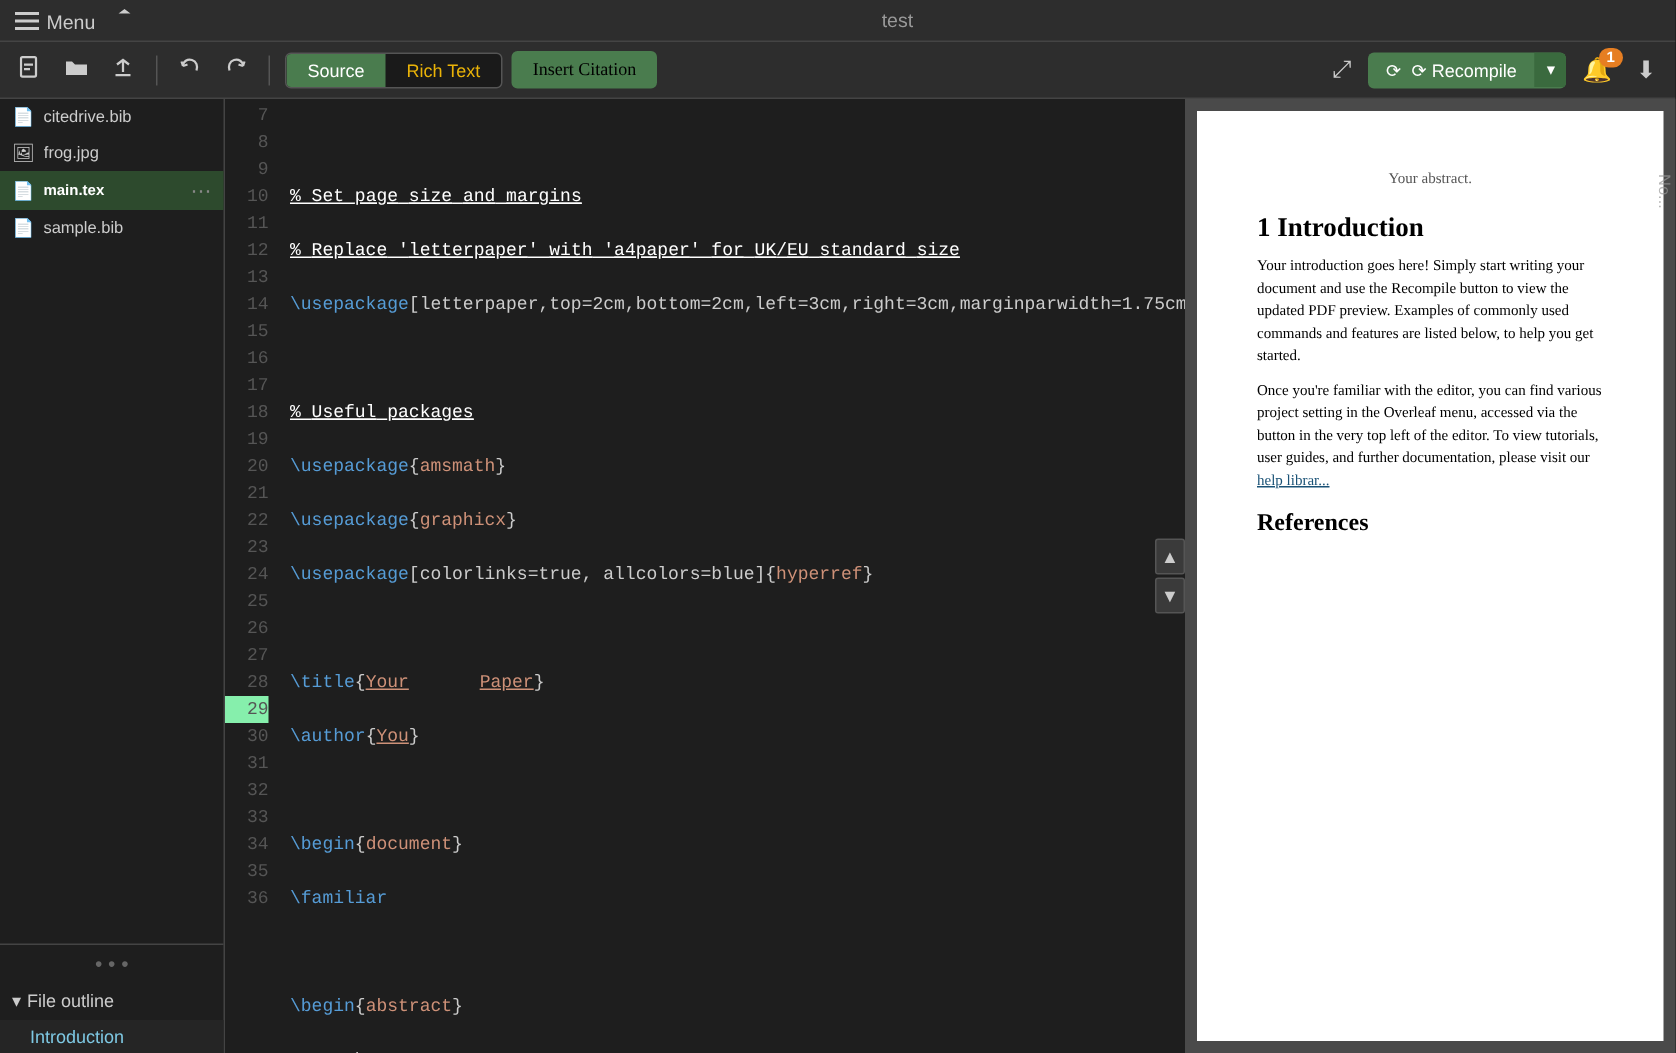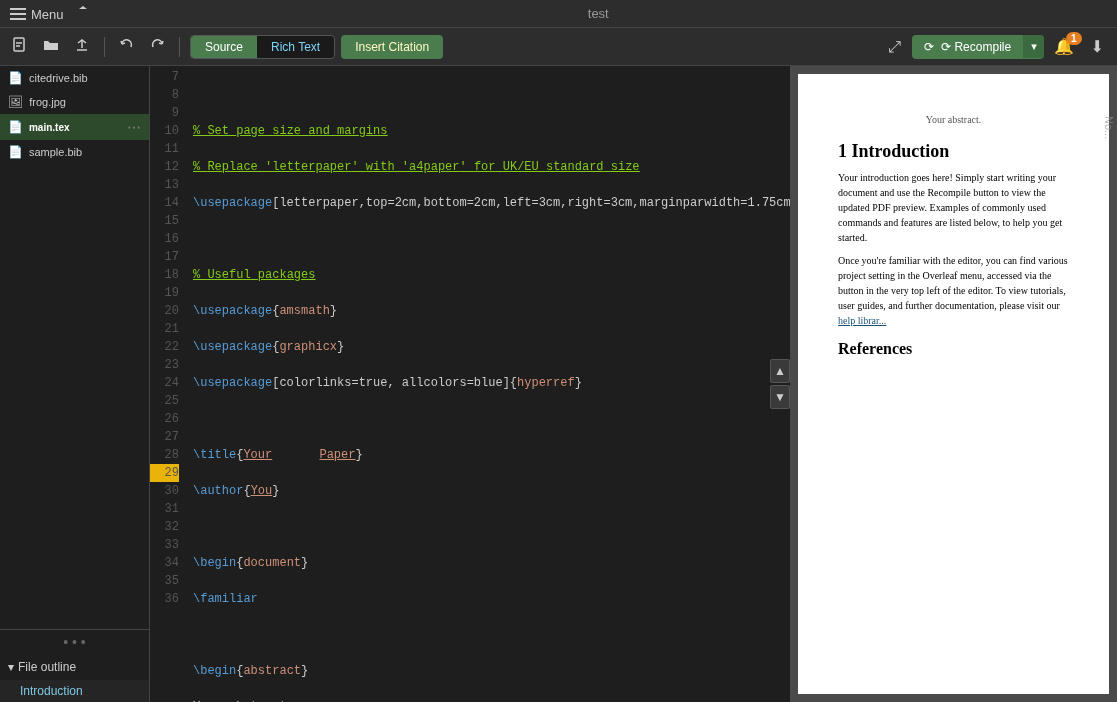--- a/index.html
+++ b/index.html
@@ -42,39 +42,40 @@
     .tab-group {
       display: flex;
       background: #1a1a1a;
       border-radius: 4px;
       overflow: hidden;
       border: 1px solid #555;
     }
     .tab-btn {
       background: none;
       border: none;
-      color: #7dd3fc;
+      color: #eab308;
       padding: 4px 14px;
       font-size: 12px;
       cursor: pointer;
     }
     .tab-btn.active {
       background: #4a7c4e;
       color: #fff;
     }
 
     
     .insert-citation-btn {
       background: #4a7c4e;
       border: none;
-      color: #fef9c3;
+      color: #000000;
       padding: 5px 14px;
       font-size: 12px;
       border-radius: 4px;
       cursor: pointer;
+      font-family: Liberation Serif, serif;
     }
 
     .toolbar-spacer { flex: 1; }
 
     
     .recompile-group {
       display: flex;
       align-items: center;
       background: #4a7c4e;
       border-radius: 4px;
@@ -197,21 +198,21 @@
       line-height: 18px;
       padding: 2px 8px;
       white-space: pre;
       color: #ccc;
       overflow-x: auto;
     }
 
     
     .latex-cmd { color: #569cd6; }
     .latex-arg { color: #ce9178; }
-    .latex-comment { color: #84cc16; text-decoration: underline; }
+    .latex-comment { color: #ffffff; text-decoration: underline; }
 
     
     .editor-nav {
       position: absolute;
       right: 0;
       top: 50%;
       transform: translateY(-50%);
       display: flex;
       flex-direction: column;
       gap: 2px;
@@ -417,21 +418,21 @@
         <div>19</div>
         <div>20</div>
         <div>21</div>
         <div>22</div>
         <div>23</div>
         <div>24</div>
         <div>25</div>
         <div>26</div>
         <div>27</div>
         <div>28</div>
-        <div style="background:#eab308;">29</div>
+        <div style="background:#86efac;">29</div>
         <div>30</div>
         <div>31</div>
         <div>32</div>
         <div>33</div>
         <div>34</div>
         <div>35</div>
         <div>36</div>
       </div>
       <div id="code-area">
 <span class="code-line"> </span>

